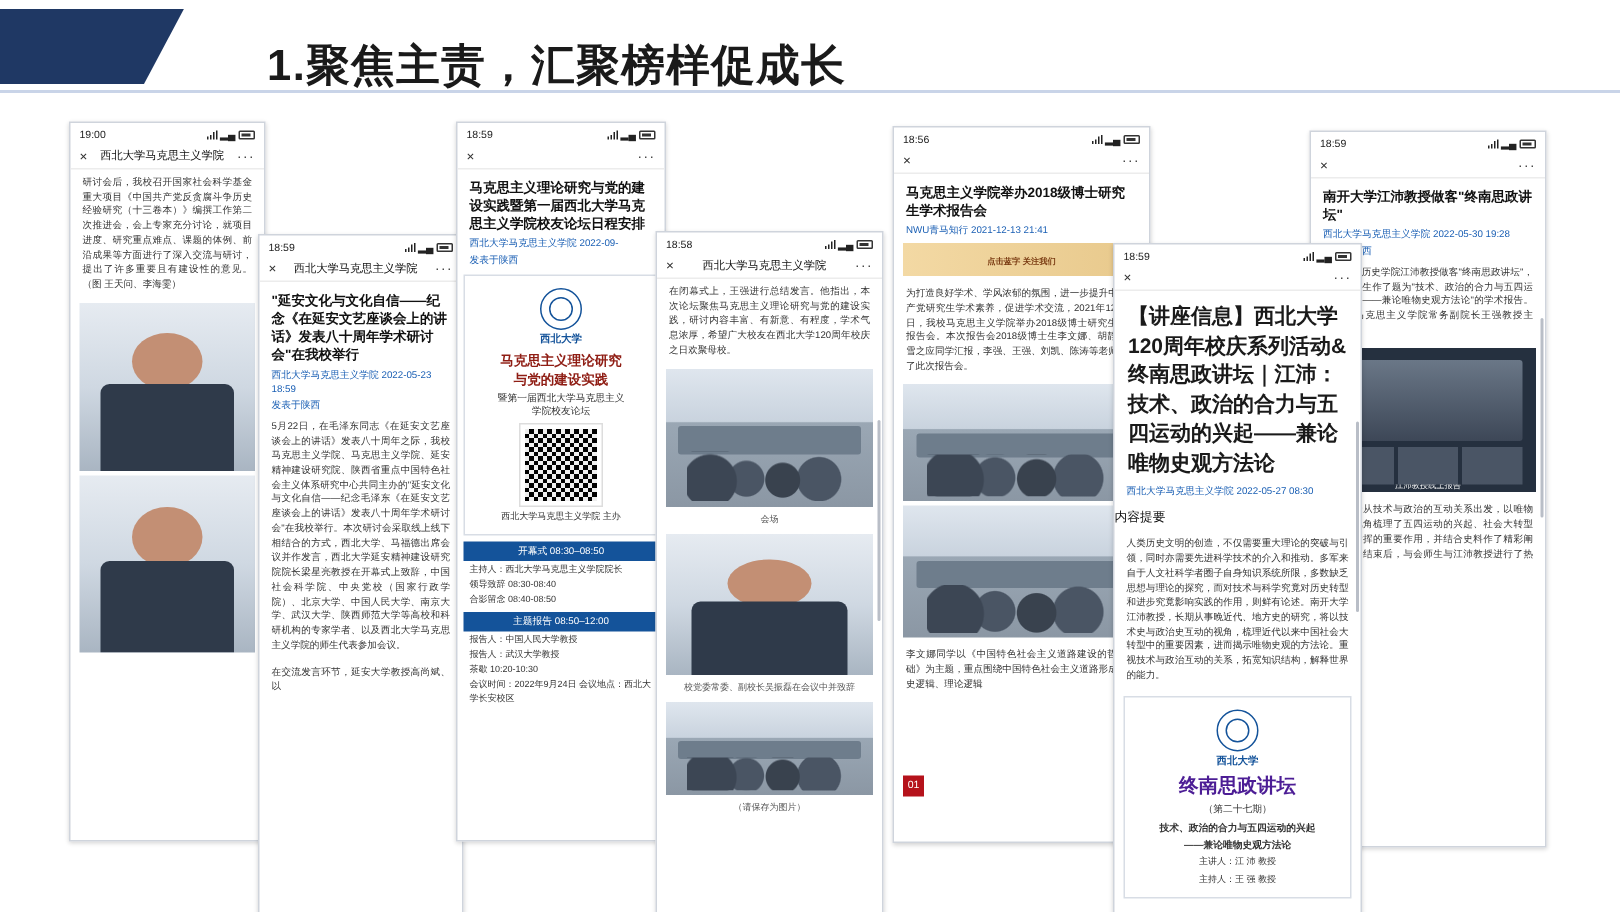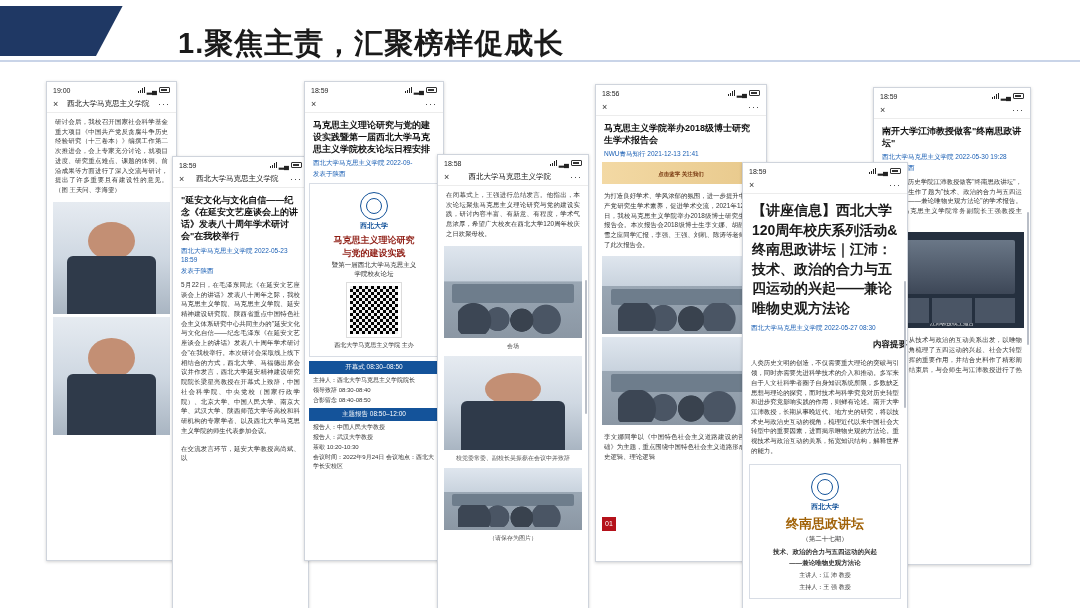--- a/index.html
+++ b/index.html
@@ -163,21 +163,21 @@
   .emblem:after{
     content:""; position:absolute; left:5px; top:5px; right:5px; bottom:5px;
     border:1px solid #14539a; border-radius:50%;
   }
 
   .notice-title {
     padding:7px 9px 3px 9px; font-size:14px; font-weight:bold;
     color:#1a1a1a; line-height:1.4;
   }
   .section-h {
-    text-align:right; font-size:8.5px; font-weight:bold; color:#111;
+    text-align:left; font-size:8.5px; font-weight:normal; color:#111;
     padding:7px 0 3px 0;
   }
 
   .forum-poster {
     margin:4px; border:1px solid #d8dde5; background:#fff;
     padding:5px 20px; text-align:center;
   }
   .fp-logo { font-size:7px; color:#14539a; font-weight:bold; }
   .fp-title { font-size:9px; font-weight:bold; color:#8f1d14; margin-top:3px; line-height:1.4; }
   .fp-sub { font-size:6.5px; color:#333; margin-top:2px; }
@@ -378,21 +378,21 @@
       <span class="nb-title"></span>
       <span class="nb-dots">···</span>
     </div>
     <div class="notice-title">【讲座信息】西北大学120周年校庆系列活动&amp;终南思政讲坛｜江沛：技术、政治的合力与五四运动的兴起——兼论唯物史观方法论</div>
     <div class="art-meta">西北大学马克思主义学院 2022-05-27 08:30</div>
     <div class="section-h">内容提要</div>
     <div class="art-body">人类历史文明的创造，不仅需要重大理论的突破与引领，同时亦需要先进科学技术的介入和推动。多军来自于人文社科学者圈子自身知识系统所限，多数缺乏思想与理论的探究，而对技术与科学究竟对历史转型和进步究竟影响实践的作用，则鲜有论述。南开大学江沛教授，长期从事晚近代、地方史的研究，将以技术史与政治史互动的视角，梳理近代以来中国社会大转型中的重要因素，进而揭示唯物史观的方法论。重视技术与政治互动的关系，拓宽知识结构，解释世界的能力。</div>
     <div class="forum-poster" style="margin:4px 6px;">
       <div class="emblem"></div>
       <div class="fp-logo">西北大学</div>
-      <div class="fp-title" style="font-size:13px;color:#a16207;">终南思政讲坛</div>
+      <div class="fp-title" style="font-size:13px;color:#4c1d95;">终南思政讲坛</div>
       <div class="fp-sub">（第二十七期）</div>
       <div class="fp-sub" style="font-weight:bold;margin-top:4px;">技术、政治的合力与五四运动的兴起</div>
       <div class="fp-sub" style="font-weight:bold;">——兼论唯物史观方法论</div>
       <div class="fp-host">主讲人：江  沛  教授</div>
       <div class="fp-host">主持人：王  强  教授</div>
     </div>
     <div class="scrollbar"></div>
   </div>
 
 </div>

